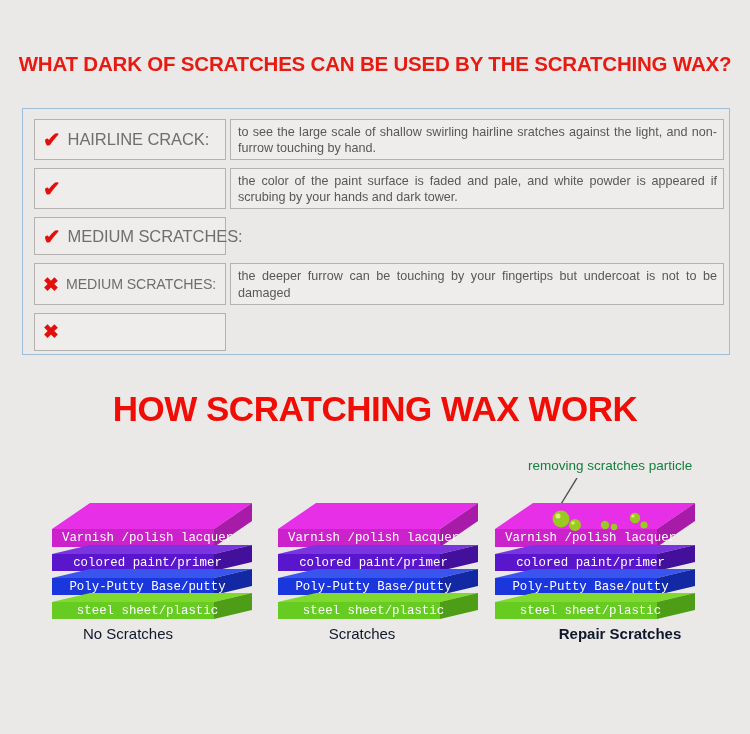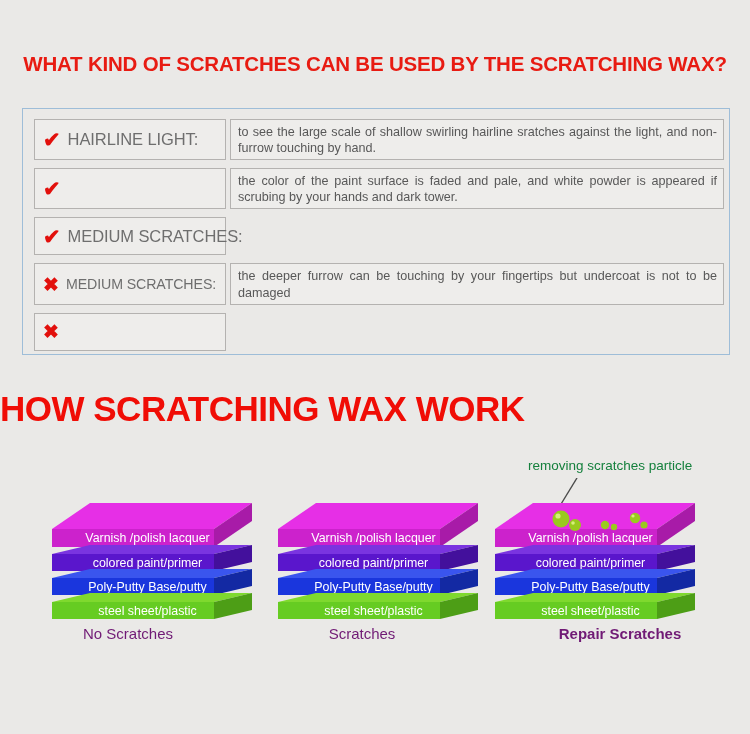--- a/index.html
+++ b/index.html
@@ -93,21 +93,21 @@
     color: #585858;
     text-align: justify;
   }
 
   
   .headline2 {
     position: absolute;
     top: 389px;
     left: 0;
     width: 750px;
-    text-align: left;
+    text-align: center;
     font-size: 35px;
     font-weight: bold;
     color: #f00d06;
     letter-spacing: -0.5px;
     white-space: nowrap;
   }
 
   .annotation {
     position: absolute;
     left: 528px;
@@ -122,20 +122,21 @@
     top: 478px;
     width: 22px;
     height: 32px;
   }
 
   
   .stack {
     position: absolute;
     width: 200px;
     height: 130px;
+    font-family: Liberation Mono, monospace;
   }
   .stack.s1 { left: 52px; top: 503px; }
   .stack.s2 { left: 278px; top: 503px; }
   .stack.s3 { left: 495px; top: 503px; }
 
   .layer {
     position: absolute;
     left: 0;
     width: 200px;
     height: 52px;
@@ -151,49 +152,49 @@
     color: #ffffff;
     white-space: nowrap;
     pointer-events: none;
   }
 
   .caption {
     position: absolute;
     width: 220px;
     text-align: center;
     font-size: 15px;
-    color: #701a75;
+    color: #0f172a;
     top: 625px;
     white-space: nowrap;
   }
   .caption.c1 { left: 18px; }
   .caption.c2 { left: 252px; }
   .caption.c3 { left: 510px; font-weight: bold; }
 
   .particles {
     position: absolute;
     left: 0;
     top: -22px;
     width: 200px;
     height: 40px;
   }
 </style>
 </head>
 <body>
 
-<div class="headline">WHAT KIND OF SCRATCHES CAN BE USED BY THE SCRATCHING WAX?</div>
+<div class="headline">WHAT DARK OF SCRATCHES CAN BE USED BY THE SCRATCHING WAX?</div>
 
 <div class="frame"></div>
 
 <div class="rows">
 
   <div class="row">
     <div class="cell-label">
       <span class="mark">✔</span>
-      <span class="label-text">HAIRLINE LIGHT:</span>
+      <span class="label-text">HAIRLINE CRACK:</span>
     </div>
     <div class="cell-desc">to see the large scale of shallow swirling hairline sratches  against the light, and non-furrow touching by hand.</div>
   </div>
 
   <div class="row">
     <div class="cell-label">
       <span class="mark">✔</span>
     </div>
     <div class="cell-desc">the color of the paint surface is faded and pale, and white powder is appeared if scrubing by your hands and dark tower.</div>
   </div>

